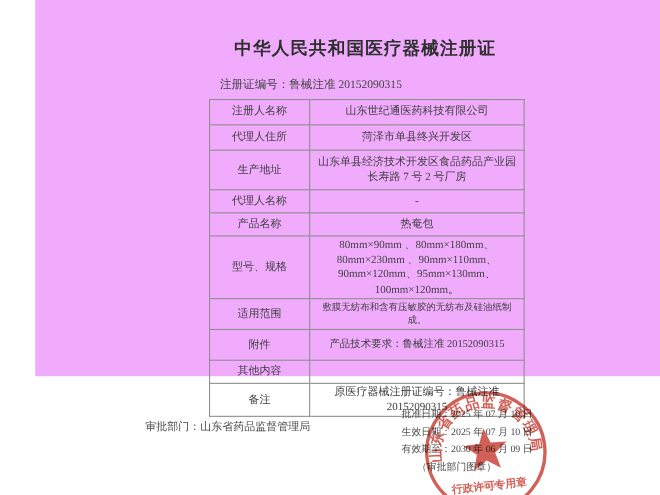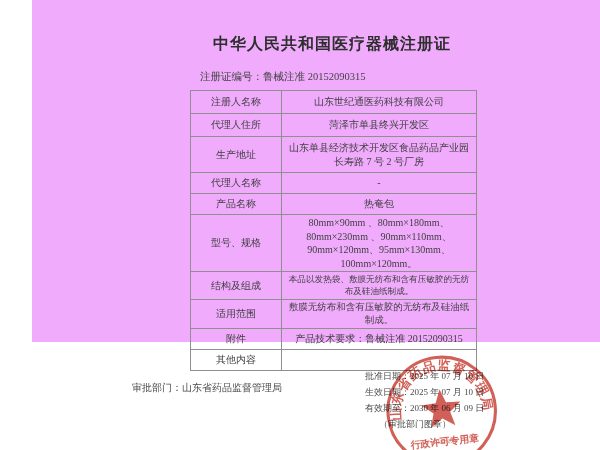--- a/index.html
+++ b/index.html
@@ -76,34 +76,34 @@
         </tr>
         <tr>
           <td class="label-cell">产品名称</td>
           <td class="value-cell">热奄包</td>
         </tr>
         <tr>
           <td class="label-cell">型号、规格</td>
           <td class="value-cell">80mm×90mm 、80mm×180mm、80mm×230mm 、90mm×110mm、90mm×120mm、95mm×130mm、100mm×120mm。</td>
         </tr>
         <tr>
-          <td class="label-cell">结构及组成</td>
-          <td class="value-cell">本品以发热袋、敷膜无纺布和含有压敏胶的无纺布及硅油纸制成。</td>
-        </tr>
-        <tr>
           <td class="label-cell">适用范围</td>
           <td class="value-cell">敷膜无纺布和含有压敏胶的无纺布及硅油纸制成。</td>
         </tr>
         <tr>
           <td class="label-cell">附件</td>
           <td class="value-cell">产品技术要求：鲁械注准 20152090315</td>
         </tr>
         <tr>
           <td class="label-cell">其他内容</td>
           <td class="value-cell"></td>
+        </tr>
+        <tr>
+          <td class="label-cell">备注</td>
+          <td class="value-cell">原医疗器械注册证编号：鲁械注准 20152090315</td>
         </tr>
       </tbody>
   </table>
 
   <div class="footer-left">
     <span>审批部门：</span><span>山东省药品监督管理局</span>
   </div>
 
   <div class="footer-right">
     <div>

